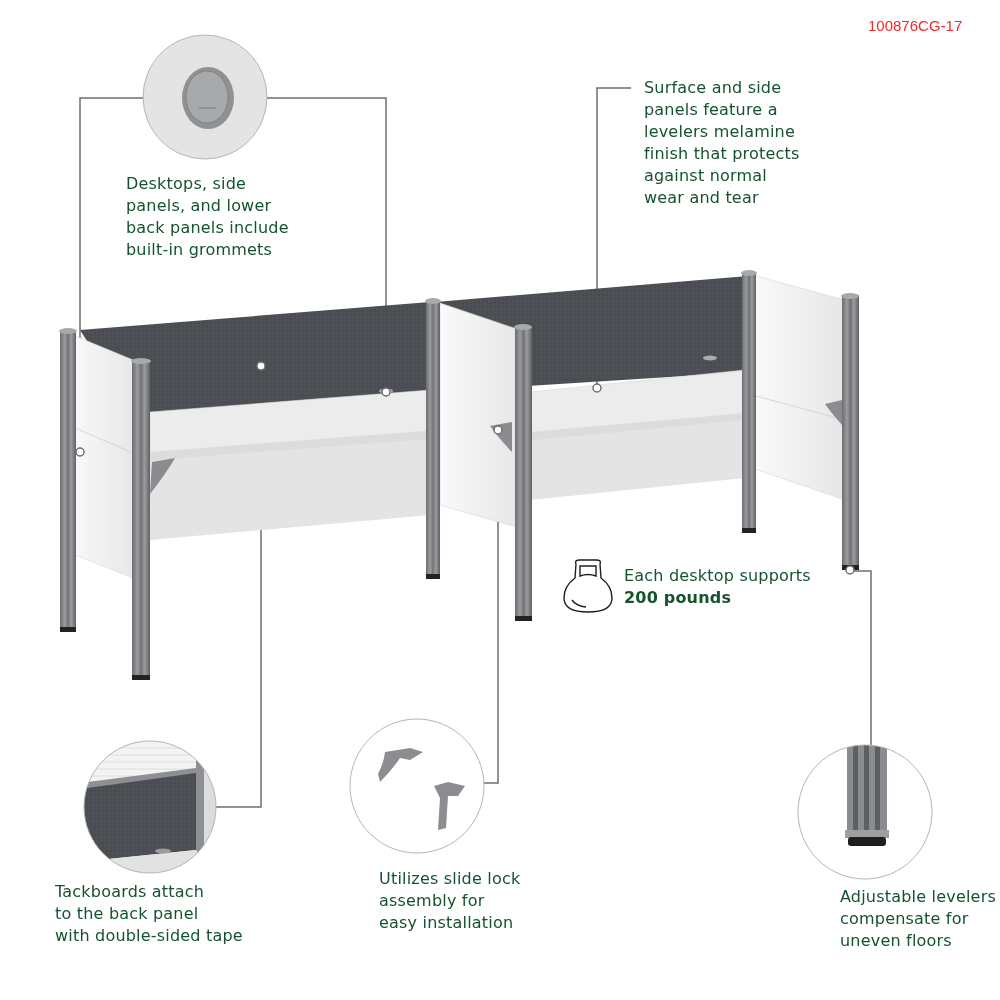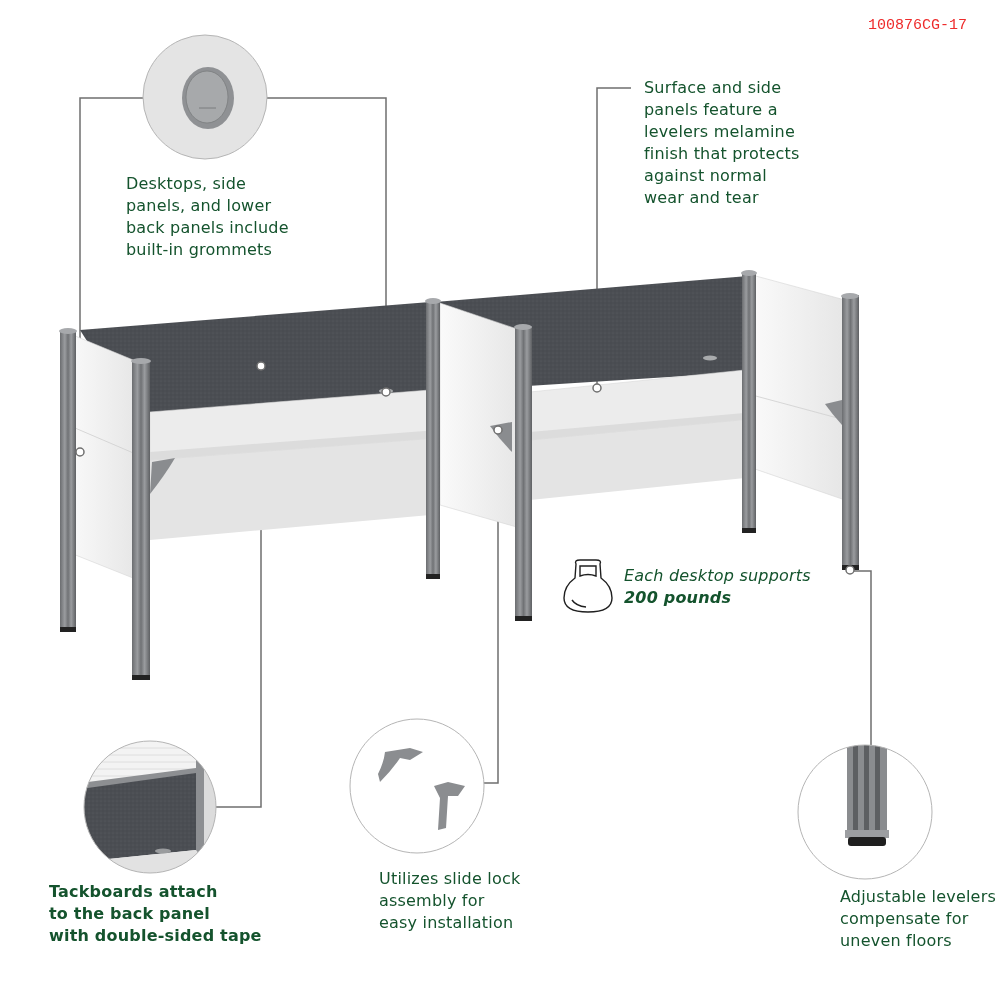--- a/index.html
+++ b/index.html
@@ -1,18 +1,18 @@
 <!DOCTYPE html>
 <html><head>
 <meta charset="utf-8">
 <style>
   html, body { margin: 0; padding: 0; background: #ffffff; }
   body { width: 1000px; height: 1000px; position: relative; overflow: hidden;
          font-family: "DejaVu Sans", "Liberation Sans", sans-serif; color: #222; }
-  .sku { position: absolute; left: 868px; top: 17px; font-family: Liberation Mono, monospace;
+  .sku { position: absolute; left: 868px; top: 17px; font-family: Liberation Sans, sans-serif;
          font-size: 15px; color: #ee2b2b; }
   .callout { position: absolute; font-size: 16px; line-height: 22px; color: #14532d; letter-spacing: 0.2px; }
   .callout span { display: block; white-space: nowrap; }
   .bold { font-weight: bold; }
   svg.art { position: absolute; left: 0; top: 0; }
 </style>
 </head>
 <body>
 
 <div class="sku">100876CG-17</div>
@@ -183,26 +183,26 @@
 
 <div class="callout" style="left:644px; top:77px;">
   <span>Surface and side</span>
   <span>panels feature a</span>
   <span>levelers melamine</span>
   <span>finish that protects</span>
   <span>against normal</span>
   <span>wear and tear</span>
 </div>
 
-<div class="callout" style="left:624px; top:565px;font-style:italic;">
+<div class="callout" style="left:624px; top:565px;">
   <span>Each desktop supports</span>
   <span class="bold">200 pounds</span>
 </div>
 
-<div class="callout" style="left:49px; top:881px;font-weight:bold;">
+<div class="callout" style="left:55px; top:881px;">
   <span>Tackboards attach</span>
   <span>to the back panel</span>
   <span>with double-sided tape</span>
 </div>
 
 <div class="callout" style="left:350px; top:868px;margin-left:29px;">
   <span>Utilizes slide lock</span>
   <span>assembly for</span>
   <span>easy installation</span>
 </div>

